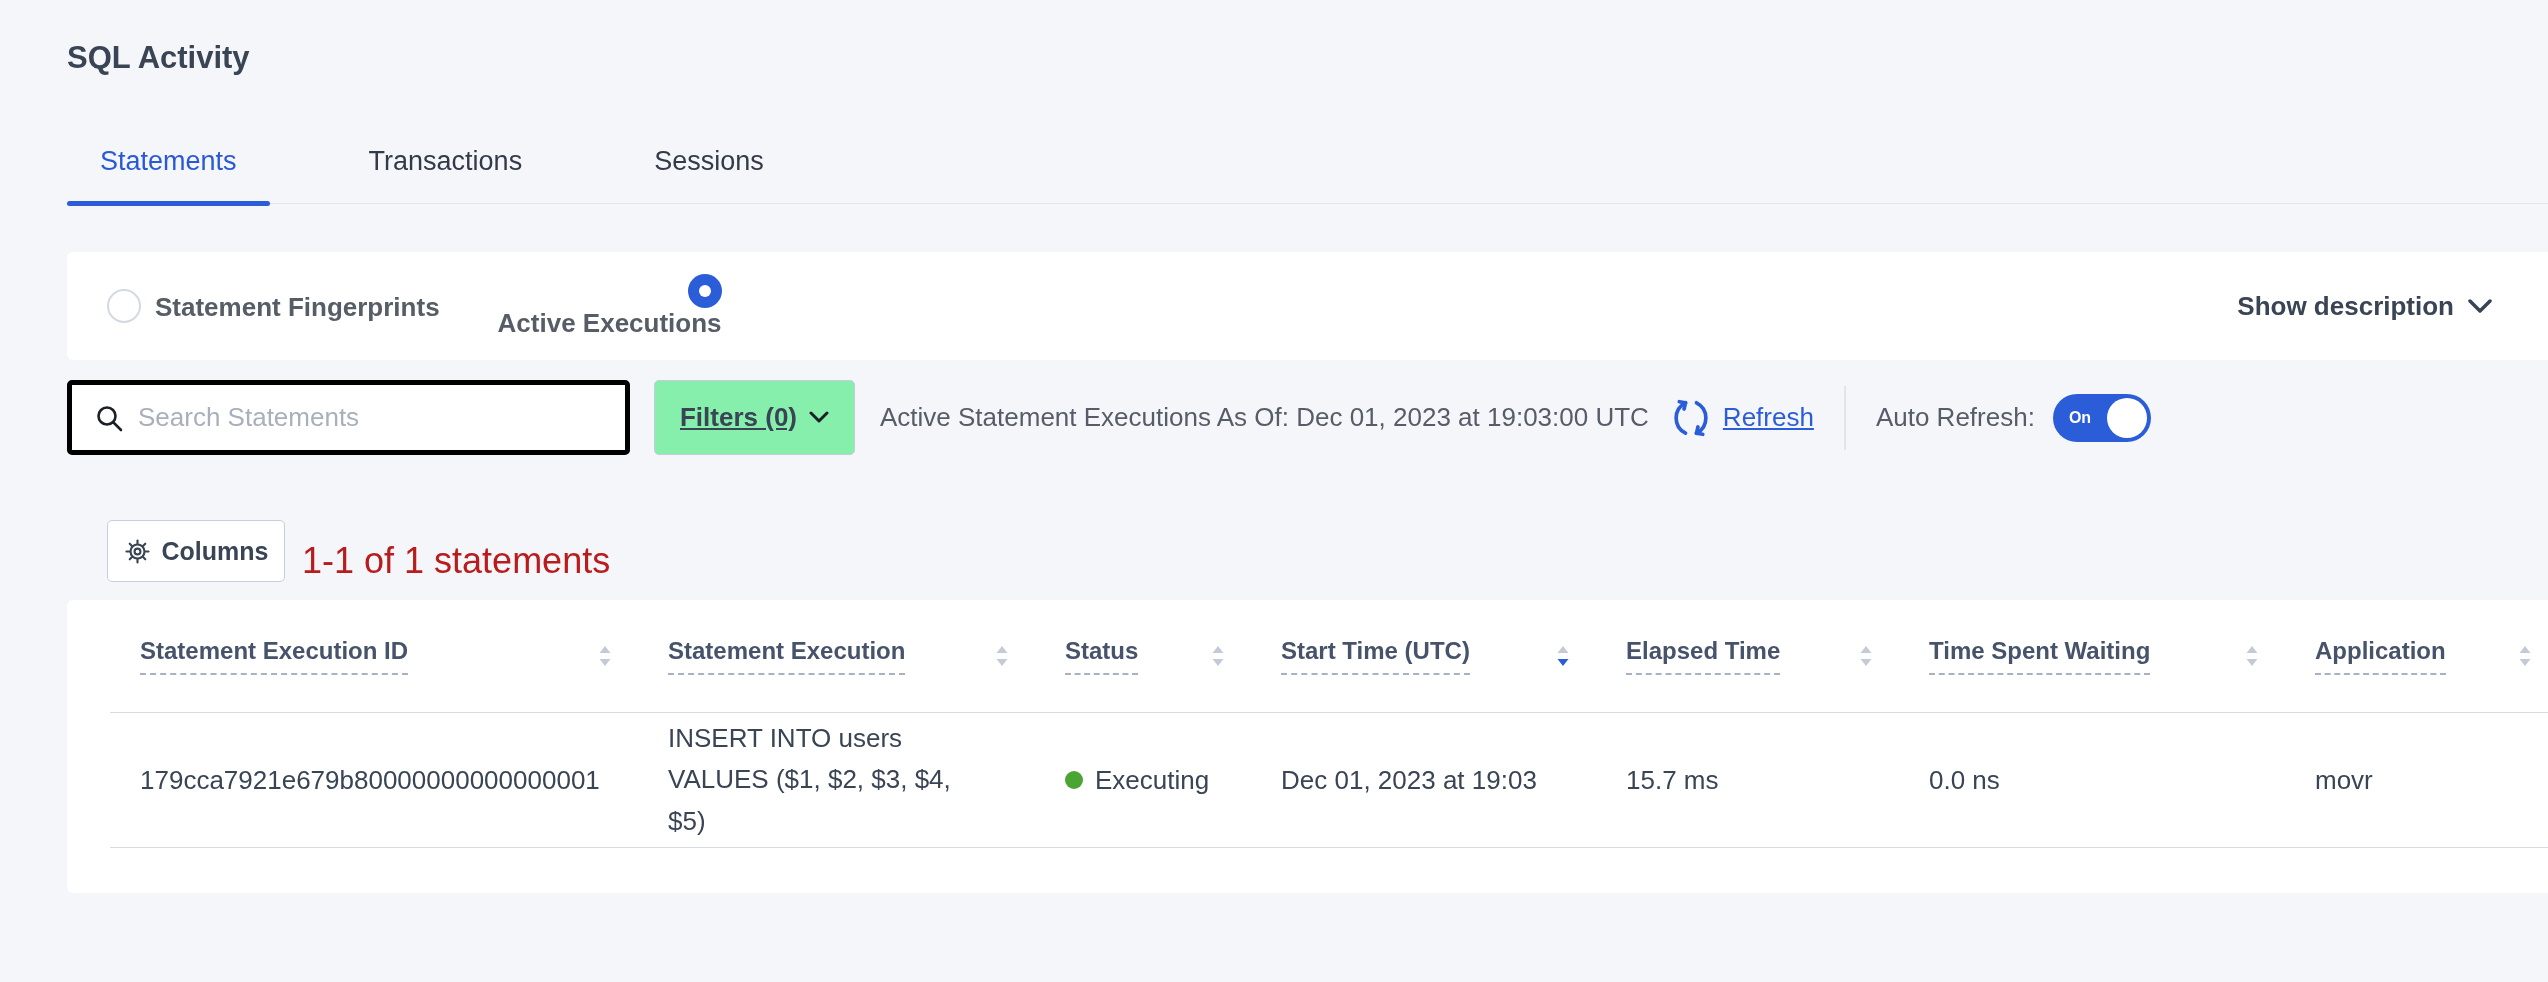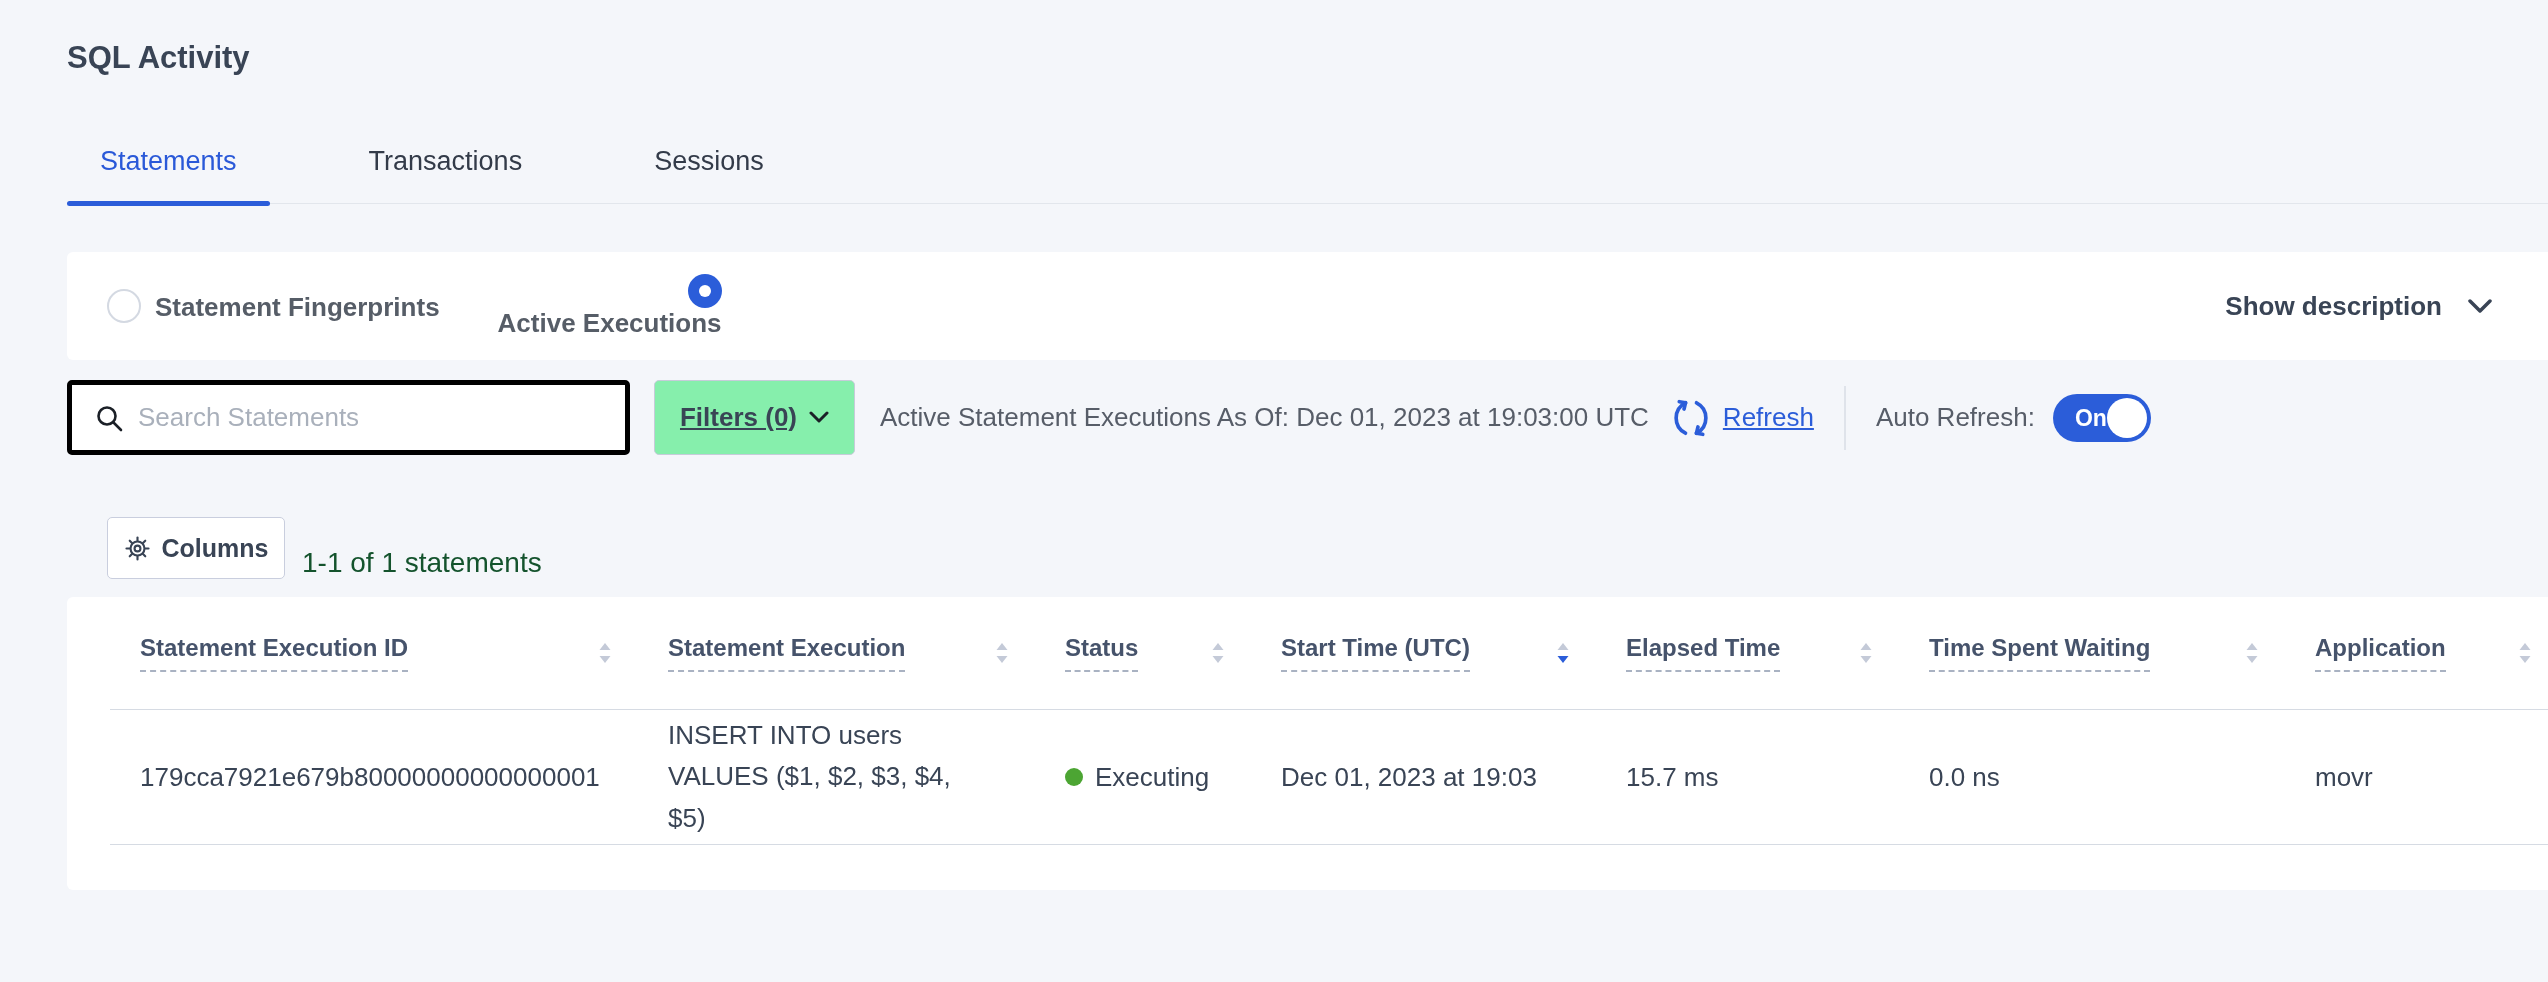--- a/index.html
+++ b/index.html
@@ -34,21 +34,21 @@
   .radio {
     width:34px; height:34px; border-radius:50%;
     border:2px solid #d4d9e2; background:#fff; position:relative; flex:none;
   }
   .radio.selected { border:none; background:#2b5dd9; }
   .radio.selected::after {
     content:""; position:absolute; width:12px; height:12px; border-radius:50%;
     background:#fff; left:50%; top:50%; transform:translate(-50%,-50%);
   }
   .radio-label { margin-left:14px; font-size:26px; color:#565d67; }
-  .show-desc { margin-left:auto; display:flex; align-items:center; gap:26px;
+  .show-desc { margin-left:auto; display:flex; align-items:center; gap:14px;
     font-size:26px; font-weight:600; color:#394455; cursor:pointer; }
 
   
   .controls-row { margin-top:20px; height:75px; display:flex; align-items:center; }
   .search-box {
     width:563px; height:75px; background:#fff; border:5px solid #000000; border-radius:5px;
     display:flex; align-items:center; padding-left:22px; flex:none;
   }
   .search-box input {
     border:none; outline:none; flex:1; height:100%; font-size:26px;
@@ -62,33 +62,33 @@
   }
   .asof-text { margin-left:25px; font-size:26px; color:#575d68; white-space:nowrap; }
   .refresh-group { margin-left:20px; display:flex; align-items:center; gap:10px; cursor:pointer; flex:none; }
   .refresh-label { font-size:26px; font-weight:500; color:#2b5dd9;text-decoration:underline; }
   .v-divider { margin-left:30px; width:2px; height:64px; background:#dfe3ea; flex:none; }
   .auto-refresh-label { margin-left:30px; font-size:26px; color:#575d68; white-space:nowrap; }
   .toggle {
     margin-left:18px; width:98px; height:48px; border-radius:24px; background:#2b5dd9;
     position:relative; cursor:pointer; flex:none;
   }
-  .toggle-text { position:absolute; left:22px; top:50%; transform:translateY(-50%);
-    color:#fff; font-size:23px; font-weight:600; }
+  .toggle-text { position:absolute; left:16px; top:50%; transform:translateY(-50%);
+    color:#fff; font-size:16px; font-weight:600; }
   .toggle-knob { position:absolute; right:4px; top:4px; width:40px; height:40px;
     border-radius:50%; background:#fff; }
 
   
   .columns-row { margin-top:62px; display:flex; align-items:flex-end;padding-left:40px; }
   .columns-btn {
     width:178px; height:62px; background:#fff; border:1px solid #c9cede; border-radius:5px;
     display:flex; align-items:center; justify-content:center; gap:11px;
     font-size:25px; font-weight:600; color:#394455; cursor:pointer; flex:none;
   }
-  .result-count { margin-left:17px; font-size:28px; color:#14532d;margin-top:23px; }
+  .result-count { margin-left:17px; font-size:36px; color:#b91c1c;margin-top:23px; }
 
   
   .table-panel { margin-top:18px; background:#fff; border-radius:6px 0 0 6px; padding-bottom:45px; }
   .thead, .trow {
     display:grid;
     grid-template-columns:528px 397px 216px 345px 303px 386px 1fr;
     padding-left:73px; align-items:center;
   }
   .thead { height:112px; }
   .col-head { display:flex; align-items:center; justify-content:space-between; padding-right:55px;gap:12px; }

